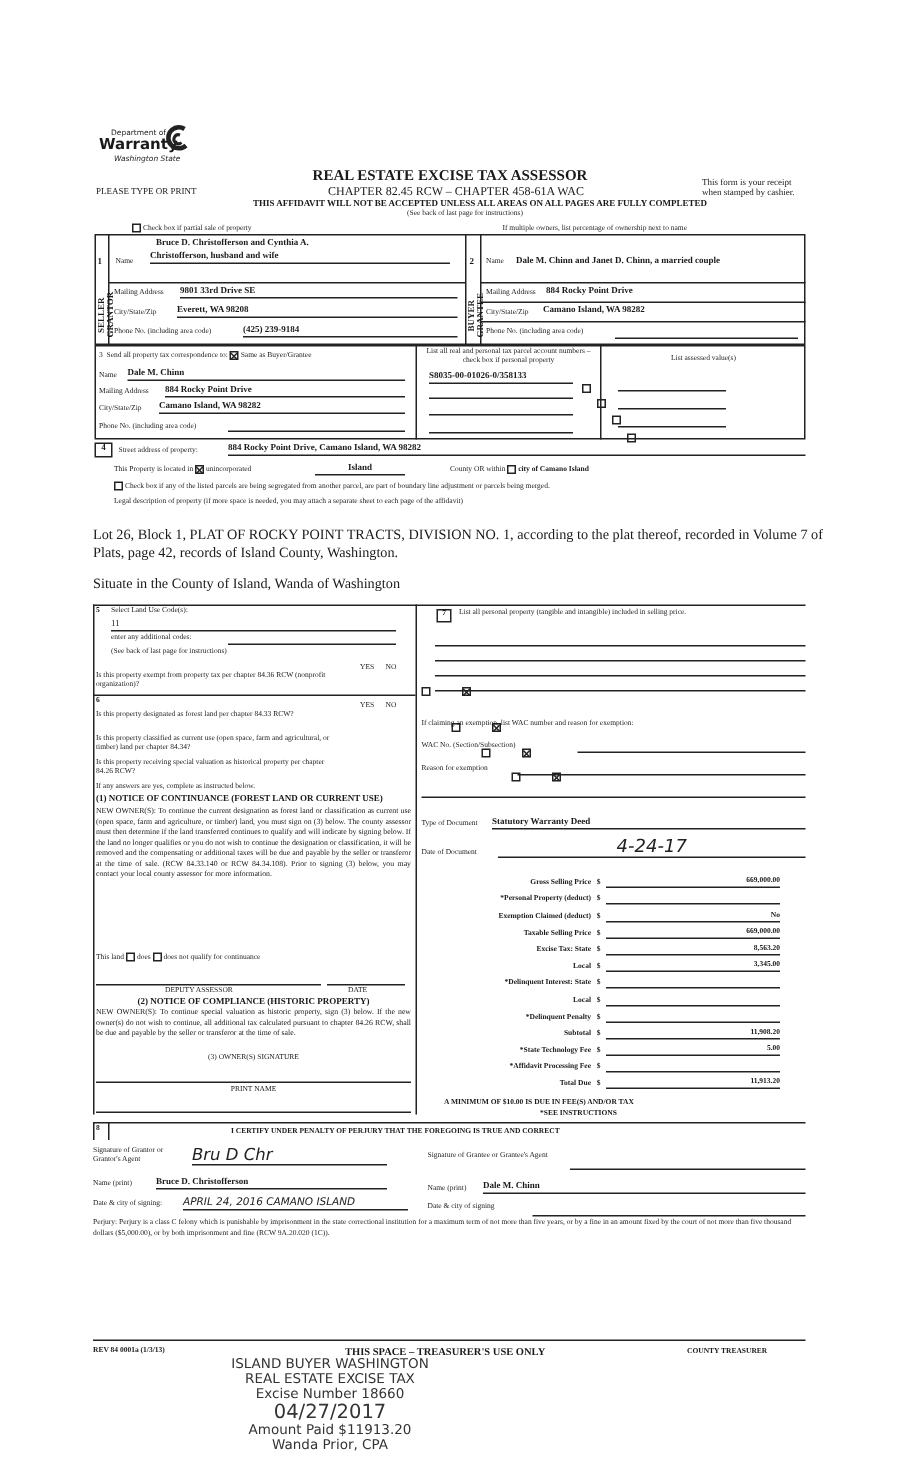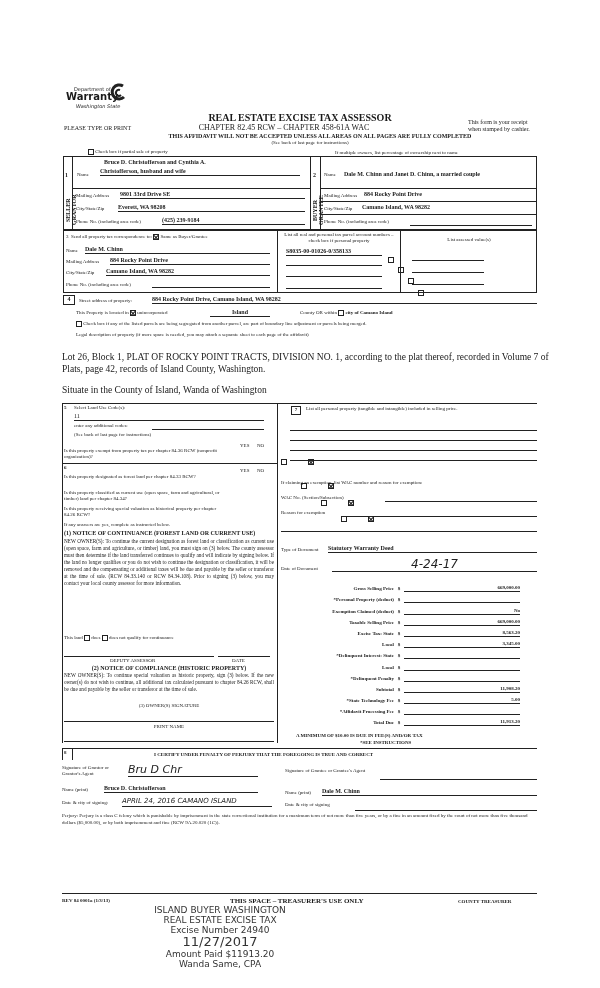--- a/index.html
+++ b/index.html
@@ -37,21 +37,21 @@
   <div class="abs t5 sans" style="left:12px;top:21px;font-style:italic;">Washington State</div>
   <svg class="abs" style="left:44px;top:0px;" width="20" height="20">
     <path d="M15 4 A7 7 0 1 0 16 15" stroke="#222" stroke-width="3" fill="none"></path>
     <path d="M12 8 A3 3 0 1 0 13 13" stroke="#222" stroke-width="2" fill="none"></path>
   </svg>
 </div>
 
 
 <div class="abs b c" style="left:170px;top:112px;width:260px;font-size:10px;">REAL ESTATE EXCISE TAX ASSESSOR</div>
 <div class="abs t6" style="left:64px;top:125px;">PLEASE TYPE OR PRINT</div>
-<div class="abs t8 c" style="left:174px;top:123px;width:220px;">CHAPTER 82.45 RCW – CHAPTER 458-61A WAC</div>
+<div class="abs t8 c" style="left:194px;top:123px;width:220px;">CHAPTER 82.45 RCW – CHAPTER 458-61A WAC</div>
 <div class="abs t6" style="left:468px;top:119px;">This form is your receipt</div>
 <div class="abs t6" style="left:468px;top:126px;">when stamped by cashier.</div>
 <div class="abs t6 b c" style="left:110px;top:133px;width:420px;">THIS AFFIDAVIT WILL NOT BE ACCEPTED UNLESS ALL AREAS ON ALL PAGES ARE FULLY COMPLETED</div>
 <div class="abs t5 c" style="left:230px;top:140px;width:160px;">(See back of last page for instructions)</div>
 
 <div class="abs t5" style="left:88px;top:149px;">
   <span class="cb"></span>
   <span>Check box if partial sale of property</span>
 </div>
 <div class="abs t5" style="left:335px;top:150px;">If multiple owners, list percentage of ownership next to name</div>
@@ -314,20 +314,20 @@
 
 <div class="hline" style="left:62px;top:893px;width:475px;"></div>
 <div class="abs t5 b" style="left:62px;top:898px;">REV 84 0001a (1/3/13)</div>
 <div class="abs t7 b" style="left:230px;top:897px;">THIS SPACE – TREASURER'S USE ONLY</div>
 <div class="abs t5 b" style="left:458px;top:899px;">COUNTY TREASURER</div>
 
 
 <div class="abs stamp" style="left:140px;top:905px;width:160px;">
   <div style="font-size:9px;line-height:10px;">ISLAND BUYER WASHINGTON</div>
   <div style="font-size:9px;line-height:10px;">REAL ESTATE EXCISE TAX</div>
-  <div style="font-size:9px;line-height:10px;">Excise Number 24940</div>
-  <div style="font-size:13px;line-height:14px;">11/27/2017</div>
+  <div style="font-size:9px;line-height:10px;">Excise Number 18660</div>
+  <div style="font-size:13px;line-height:14px;">04/27/2017</div>
   <div style="font-size:9px;line-height:10px;">Amount Paid $11913.20</div>
-  <div style="font-size:9px;line-height:10px;">Wanda Same, CPA</div>
+  <div style="font-size:9px;line-height:10px;">Wanda Prior, CPA</div>
 </div>
 
 
 
 
 </body></html>

